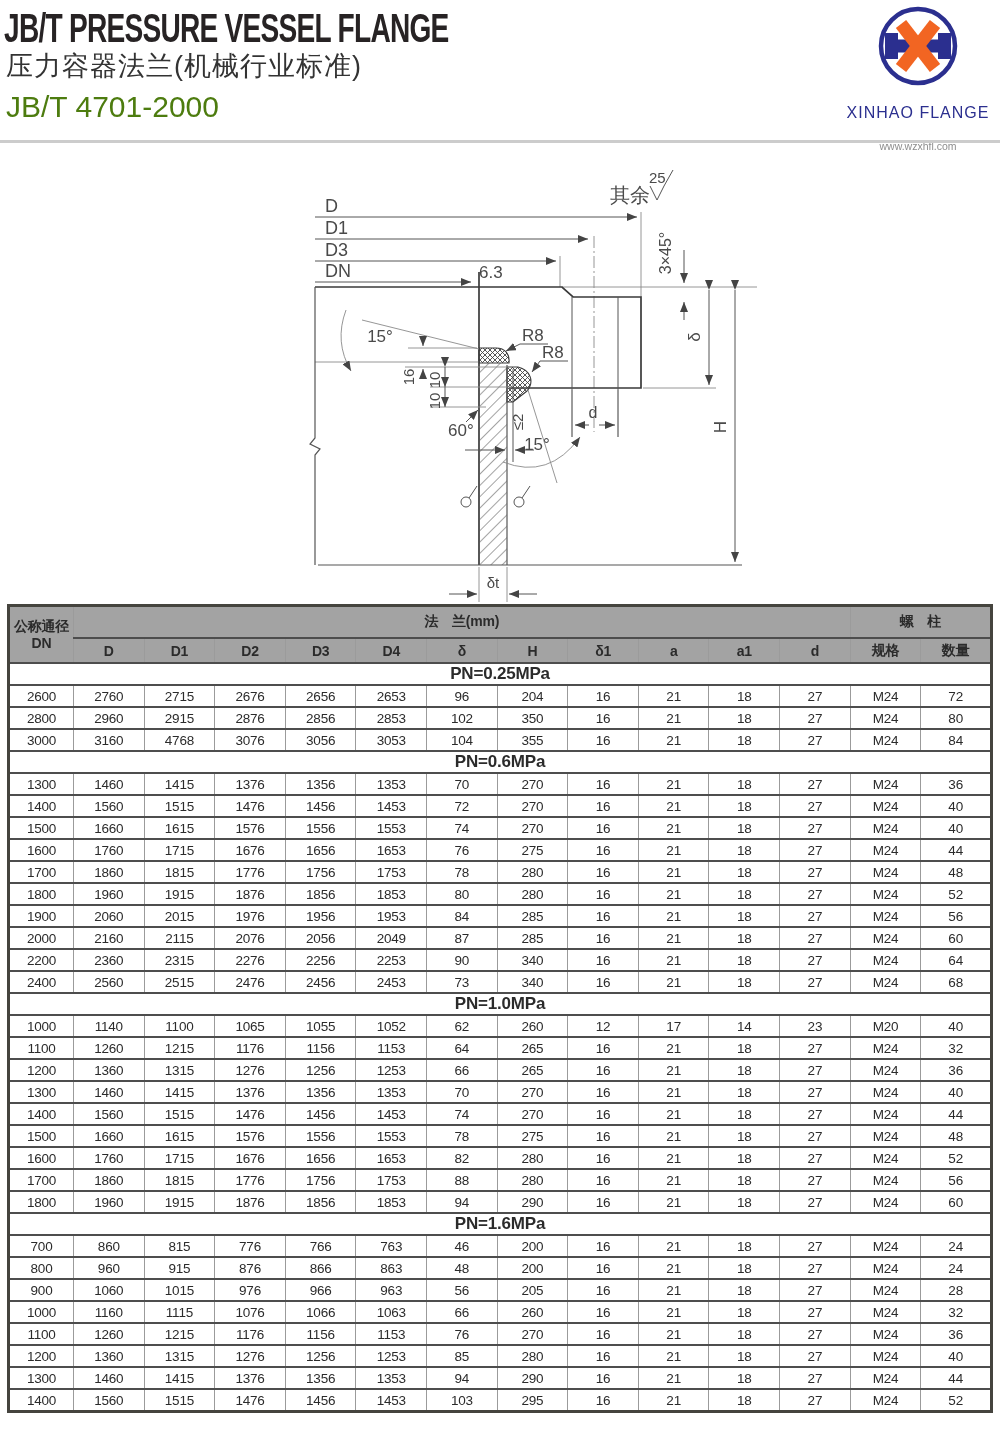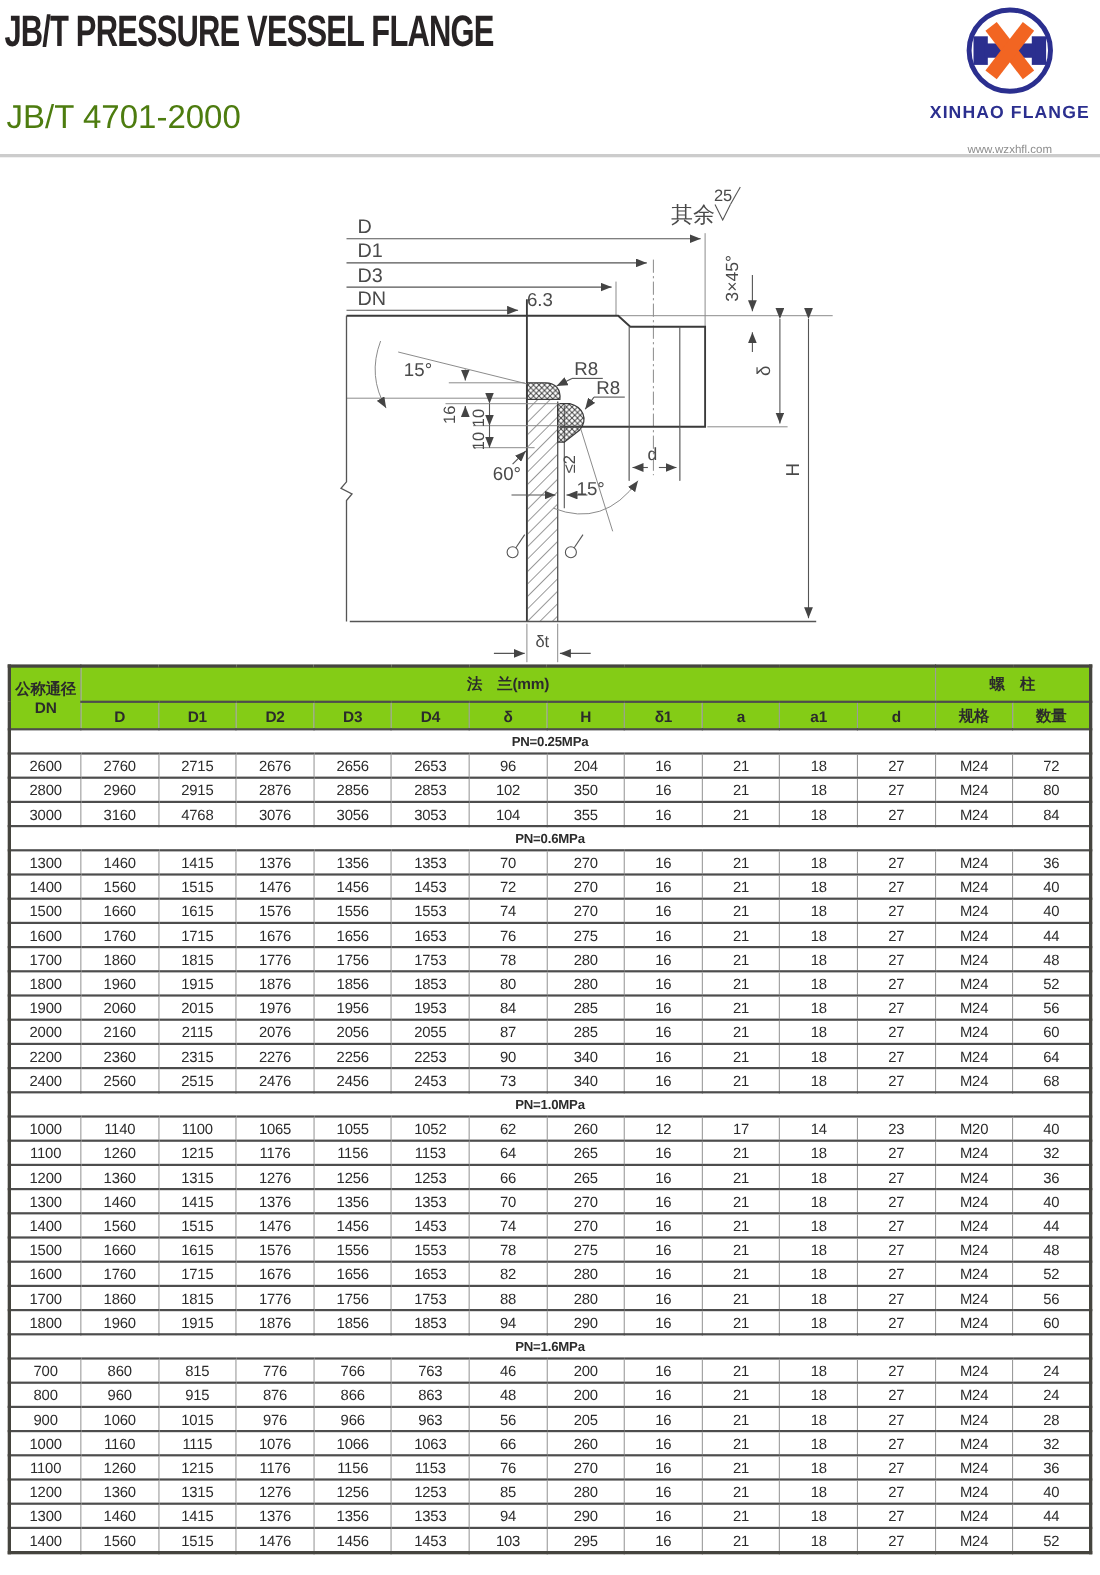--- a/index.html
+++ b/index.html
@@ -11,52 +11,53 @@
   .hdr{position:absolute;left:0;top:0;width:908px;height:148px;}
   .title{
     position:absolute;left:4px;top:6px;font-size:37px;font-weight:bold;color:#272324;
     letter-spacing:-1px;transform:scaleX(0.76) scaleY(1.08);transform-origin:0 0;white-space:nowrap;
   }
   .subtitle{position:absolute;left:6px;top:48px;font-size:27px;color:#333;letter-spacing:1px;}
   .standard{position:absolute;left:6px;top:90px;font-size:30px;font-weight:normal;color:#4d7c0f;}
   .divider{position:absolute;left:0;top:140px;width:1000px;height:3px;background:#cccccc;}
   
   .logo{position:absolute;left:843px;top:4px;width:150px;text-align:center;}
-  .logo-name{font-size:16px;font-weight:bold;color:#2b2f8f;letter-spacing:1px;margin-top:1px;}
+  .logo-name{font-size:16px;font-weight:normal;color:#2b2f8f;letter-spacing:1px;margin-top:12px;}
   .logo-url{font-size:10.5px;color:#8d8d8d;margin-top:18px;}
   
   .drawing{position:absolute;left:0;top:150px;}
   .drawing text{font-family:"Liberation Sans",sans-serif;fill:#4a4a4a;}
   .dim{stroke:#555;stroke-width:1;fill:none;}
   .thin{stroke:#8a8a8a;stroke-width:0.9;fill:none;}
   .thick{stroke:#3a3a3a;stroke-width:1.7;fill:none;}
   .med{stroke:#555;stroke-width:1.2;fill:none;}
   .gray-t{fill:#8c8c8c;}
   
   table.flg{
     position:absolute;left:7px;top:604px;width:986px;
     border-collapse:collapse;table-layout:fixed;
     font-size:13.5px;letter-spacing:-0.2px;
     border:3px solid #45443e;
   }
   table.flg th,table.flg td{
     border-left:1px solid #9b9b9b;border-top:2px solid #4d4d4d;
     text-align:center;vertical-align:middle;padding:0;height:20px;color:#2b2b2b;
   }
-  table.flg thead th{background:#84cc16;font-weight:bold;font-size:14px;}
+  table.flg thead th{background:#a3a3a3;font-weight:bold;font-size:14px;}
   table.flg thead tr:first-child th{height:30px;}
   table.flg thead tr:last-child th{height:23px;}
-  td.section{font-weight:bold;font-size:12px;background:#fff;}
+  td.section{font-weight:bold;font-size:17px;background:#fff;}
   .dn-head div{line-height:1.15;}
 </style>
 </head>
 <body>
 
 <div class="hdr">
   <div class="title">JB/T PRESSURE VESSEL FLANGE</div>
+  <div class="subtitle">压力容器法兰(机械行业标准)</div>
   <div class="standard">JB/T 4701-2000</div>
   <div class="logo">
     <svg width="96" height="84" viewBox="-48 -42 96 84">
       <circle cx="0" cy="0" r="37" fill="#ffffff" stroke="#2b2f8f" stroke-width="4.5"></circle>
       <rect x="-33" y="-13" width="13" height="26" fill="#2b2f8f"></rect>
       <rect x="20" y="-13" width="13" height="26" fill="#2b2f8f"></rect>
       <rect x="-23" y="-6.5" width="46" height="13" fill="#2b2f8f"></rect>
       <line x1="-17" y1="-22" x2="17" y2="22" stroke="#f26522" stroke-width="13"></line>
       <line x1="17" y1="-22" x2="-17" y2="22" stroke="#f26522" stroke-width="13"></line>
     </svg>
@@ -385,21 +386,21 @@
         <td>27</td>
         <td>M24</td>
         <td>56</td>
       </tr>
       <tr>
         <td>2000</td>
         <td>2160</td>
         <td>2115</td>
         <td>2076</td>
         <td>2056</td>
-        <td>2055</td>
+        <td>2049</td>
         <td>87</td>
         <td>285</td>
         <td>16</td>
         <td>21</td>
         <td>18</td>
         <td>27</td>
         <td>M24</td>
         <td>60</td>
       </tr>
       <tr>

